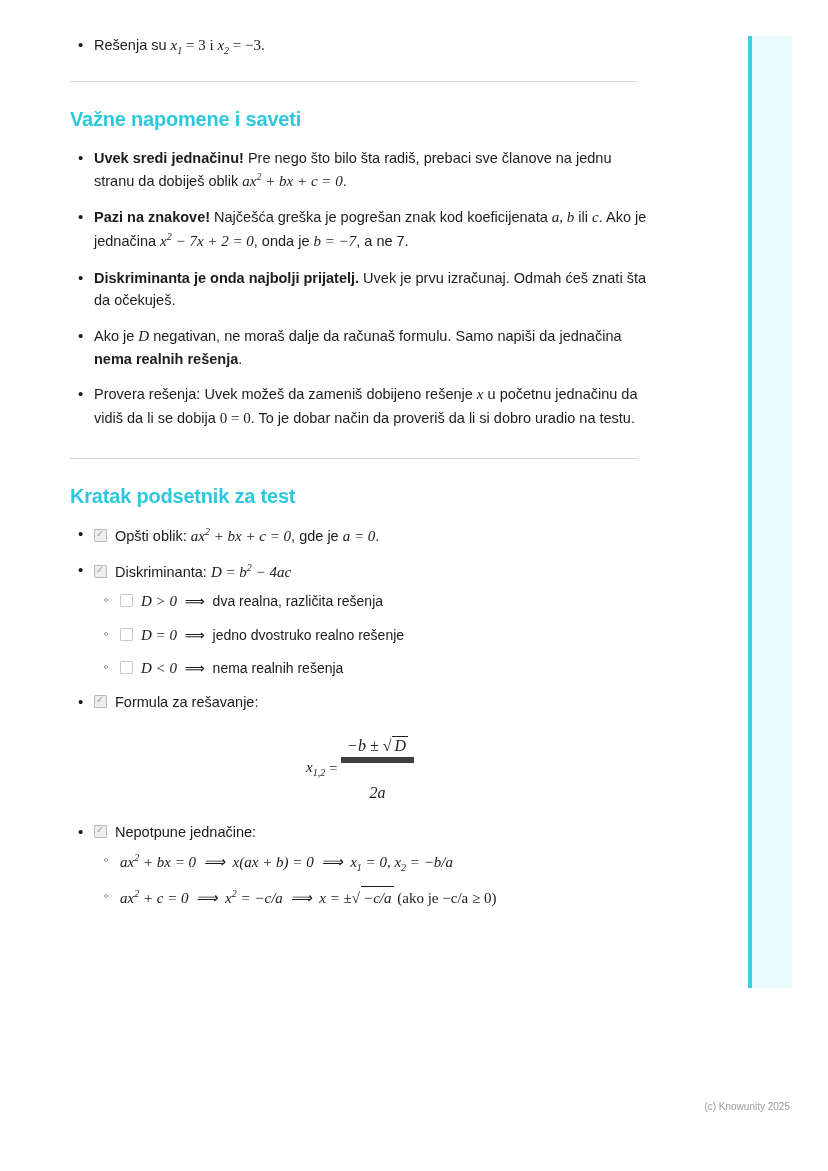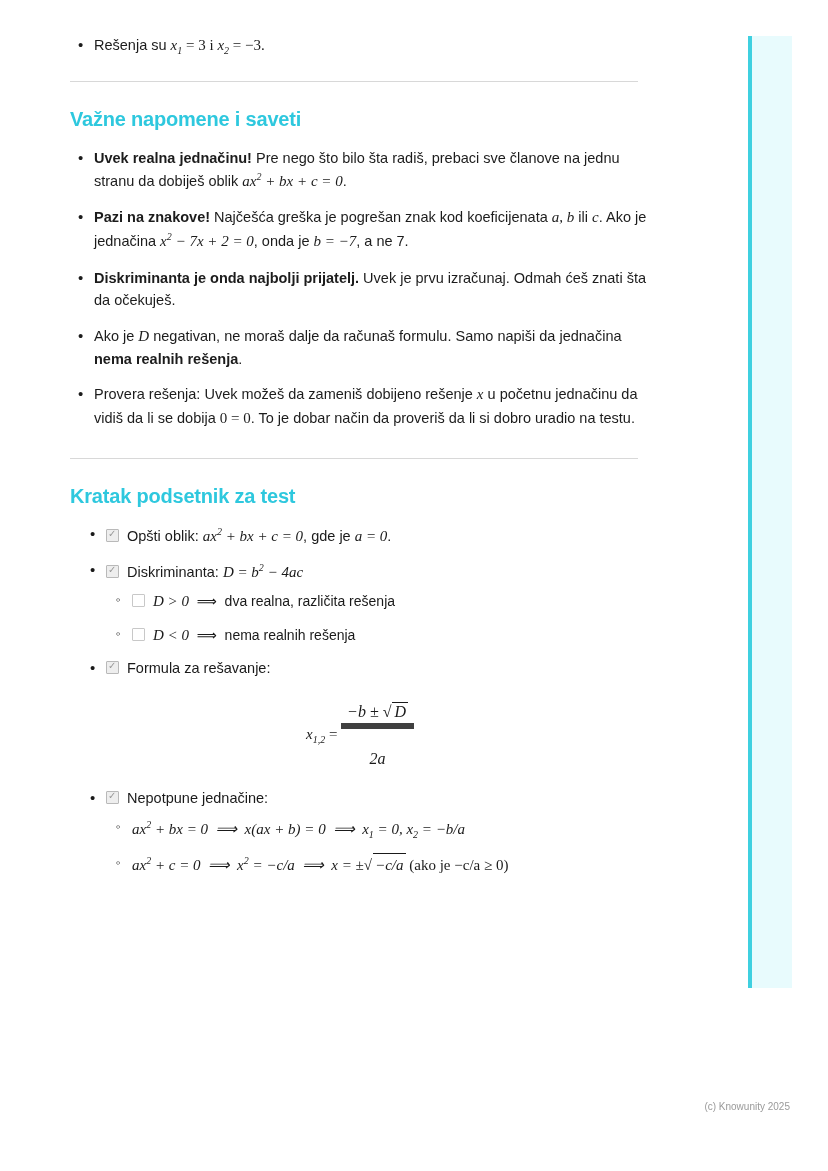--- a/index.html
+++ b/index.html
@@ -90,21 +90,21 @@
   }
   sub, sup {
     font-size: 10px;
     font-style: italic;
   }
   b, strong { font-weight: bold; }
 
   
   ul.checklist {
     list-style: none;
-    margin: 12px;
+    margin: 0;
     padding: 0;
   }
   ul.checklist > li {
     position: relative;
     padding-left: 24px;
     margin-bottom: 12px;
     font-size: 14.5px;
     line-height: 1.5;
   }
   ul.checklist > li::before {
@@ -212,21 +212,21 @@
         <span>Rešenja su </span><span class="math"><span>x</span><sub>1</sub></span><span class="math-up"> = 3 i </span><span class="math"><span>x</span><sub>2</sub></span><span class="math-up"> = −3.</span>
       </li>
     </ul>
 
     <div class="hr"></div>
 
     <h2 class="section-title">Važne napomene i saveti</h2>
 
     <ul class="bullets">
       <li>
-        <b>Uvek realna jednačinu!</b><span> Pre nego što bilo šta radiš, prebaci sve članove na jednu stranu da dobiješ oblik </span><span class="math">ax<sup>2</sup> + bx + c = 0</span><span>.</span>
+        <b>Uvek sredi jednačinu!</b><span> Pre nego što bilo šta radiš, prebaci sve članove na jednu stranu da dobiješ oblik </span><span class="math">ax<sup>2</sup> + bx + c = 0</span><span>.</span>
       </li>
       <li>
         <b>Pazi na znakove!</b><span> Najčešća greška je pogrešan znak kod koeficijenata </span><span class="math">a, b</span><span> ili </span><span class="math">c</span><span>. Ako je jednačina </span><span class="math">x<sup>2</sup> − 7x + 2 = 0</span><span>, onda je </span><span class="math">b = −7</span><span>, a ne 7.</span>
       </li>
       <li>
         <b>Diskriminanta je onda najbolji prijatelj.</b><span> Uvek je prvu izračunaj. Odmah ćeš znati šta da očekuješ.</span>
       </li>
       <li>
         <span>Ako je </span><span class="math">D</span><span> negativan, ne moraš dalje da računaš formulu. Samo napiši da jednačina </span><b>nema realnih rešenja</b><span>.</span>
       </li>
@@ -243,20 +243,23 @@
       <li>
         <span class="cbox checked"></span><span>Opšti oblik: </span><span class="math">ax<sup>2</sup> + bx + c = 0</span><span>, gde je </span><span class="math">a = 0</span><span>.</span>
       </li>
       <li>
         <span class="cbox checked"></span><span>Diskriminanta: </span><span class="math">D = b<sup>2</sup> − 4ac</span>
         <ul class="sub-check">
           <li>
             <span class="cbox empty"></span><span class="math">D &gt; 0</span>&nbsp;&nbsp;<span>⟹</span>&nbsp;&nbsp;<span>dva realna, različita rešenja</span>
           </li>
           <li>
+            <span class="cbox empty"></span><span class="math">D = 0</span>&nbsp;&nbsp;<span>⟹</span>&nbsp;&nbsp;<span>jedno dvostruko realno rešenje</span>
+          </li>
+          <li>
             <span class="cbox empty"></span><span class="math">D &lt; 0</span>&nbsp;&nbsp;<span>⟹</span>&nbsp;&nbsp;<span>nema realnih rešenja</span>
           </li>
         </ul>
       </li>
       <li style="margin-bottom:4px;">
         <span class="cbox checked"></span><span>Formula za rešavanje:</span>
       </li>
     </ul>
 
     <div class="formula-block">

